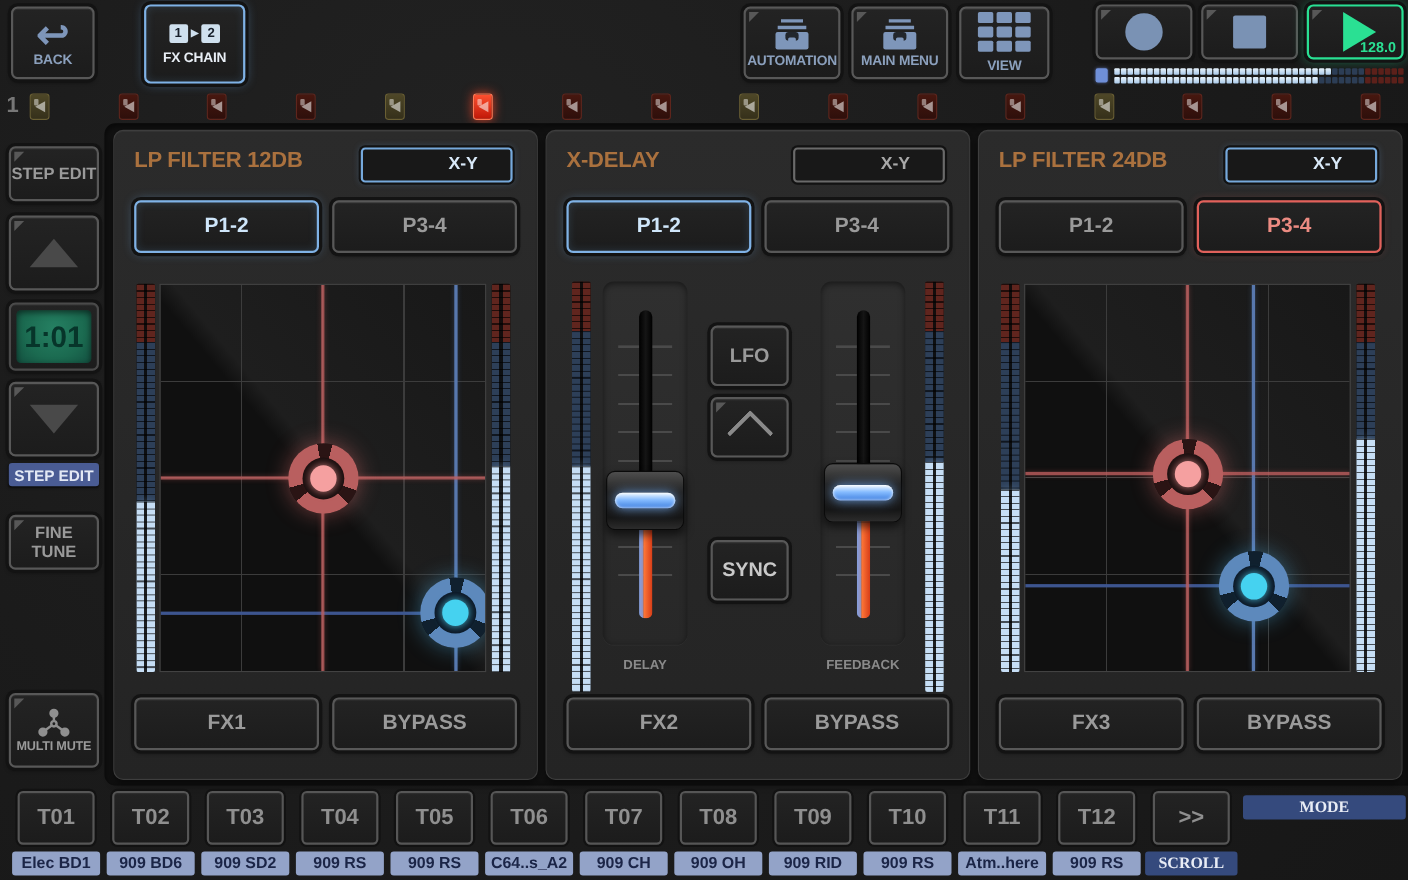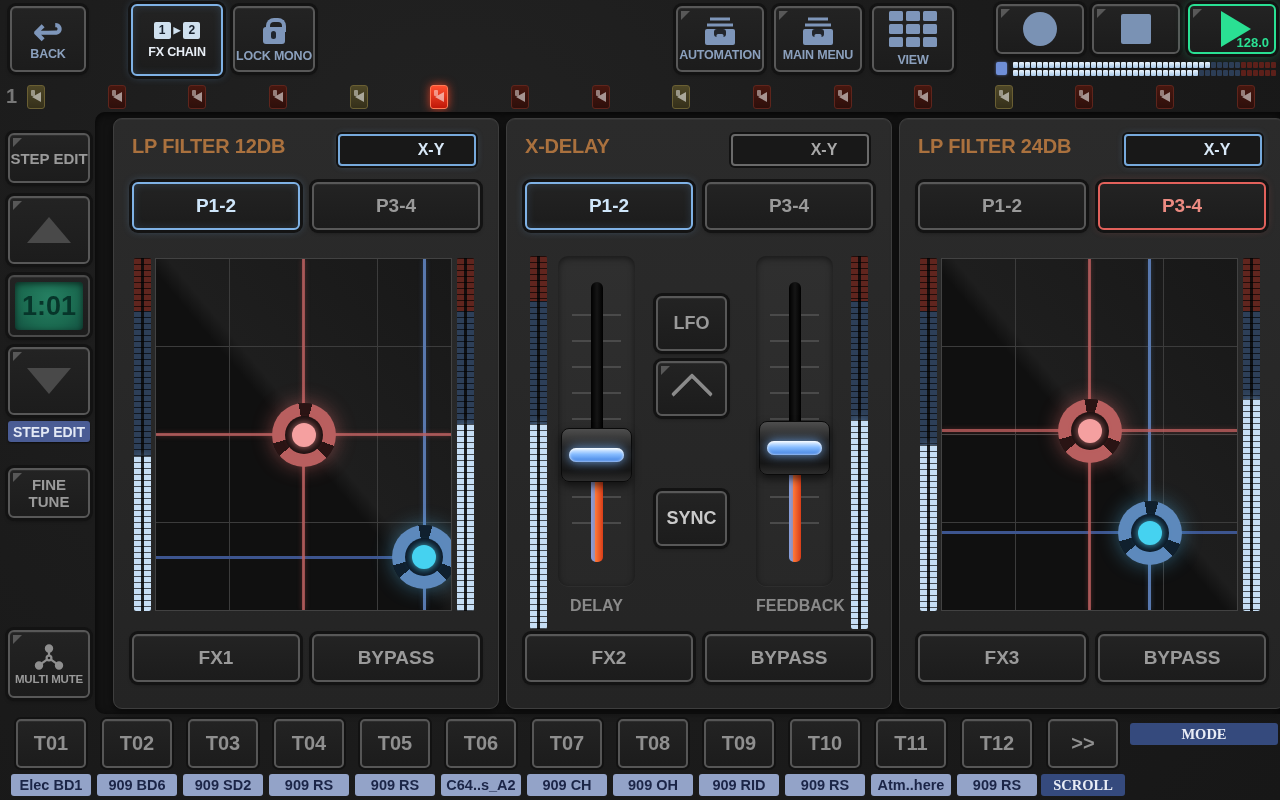--- a/index.html
+++ b/index.html
@@ -58,21 +58,21 @@
   .tri-down{width:0;height:0;border-left:22px solid transparent;border-right:22px solid transparent;border-top:26px solid #494949;}
   .screen{position:absolute;inset:5px;background:radial-gradient(circle at 50% 35%, #258062 0%, #1b6a50 60%, #145141 100%);
        border-radius:4px;display:flex;align-items:center;justify-content:center;
        font-size:27px;font-weight:bold;color:#07352a;box-shadow:inset 0 2px 6px rgba(0,0,0,.55);}
   .badge-blue{position:absolute;background:#4a5c94;border-radius:3px;color:#e3e9f5;font-weight:bold;
        display:flex;align-items:center;justify-content:center;box-shadow:0 1px 2px rgba(0,0,0,.6);}
   
   .zone{position:absolute;left:95px;top:112px;width:1185px;height:602px;background:#131313;
        border-radius:10px 0 0 10px;box-shadow:inset 0 2px 8px rgba(0,0,0,.7);}
   .panel{position:absolute;top:118px;width:384px;height:589px;background:linear-gradient(#2b2b2b,#242424);
-       border:1px solid #3e3e3e;border-radius:9px;box-shadow:0 3px 8px rgba(0,0,0,.55), inset 0 1px 0 rgba(255,255,255,.04);margin-left:10px;}
+       border:1px solid #3e3e3e;border-radius:9px;box-shadow:0 3px 8px rgba(0,0,0,.55), inset 0 1px 0 rgba(255,255,255,.04);}
   .ptitle{position:absolute;left:18px;top:16px;font-size:20px;font-weight:bold;color:#aa713e;letter-spacing:-.2px;}
   .xybtn{position:absolute;right:22px;top:15px;width:86px;height:28px;background:#181818;
        border:2px solid #76a9dc;border-radius:4px;color:#d9e9f8;font-size:16px;font-weight:bold;
        display:flex;align-items:center;justify-content:center;box-shadow:0 0 0 2px #121212,0 0 7px rgba(110,170,230,.35);padding-left:48px;}
   .xybtn.plain{border-color:#6a6a6a;color:#a8a8a8;box-shadow:0 0 0 2px #121212;}
   .pbtn{position:absolute;top:63px;width:168px;height:48px;font-size:19px;}
   .fxbtn{position:absolute;top:515px;width:168px;height:48px;font-size:19px;}
   
   .pad{position:absolute;left:41px;top:139px;width:297px;height:353px;
        background:linear-gradient(to top right, #101010 48%, #1e1e1e 52%, #181818 100%);
@@ -118,21 +118,21 @@
   .rod{position:absolute;left:50%;width:12px;margin-left:-6px;top:26px;border-radius:6px;
        background:linear-gradient(to right,#000,#151515,#000);}
   .stem{position:absolute;left:50%;width:12px;margin-left:-6px;display:flex;border-radius:0 0 5px 5px;overflow:hidden;}
   .stem .b{width:4px;background:#7fa3e8;box-shadow:0 0 6px rgba(120,160,230,.8);}
   .stem .r{width:8px;background:linear-gradient(to right,#ff7a3a,#d83d18);box-shadow:0 0 6px rgba(230,90,40,.6);}
   .fhandle{position:absolute;left:3px;right:3px;height:52px;border-radius:8px;
        background:linear-gradient(#4e4e4e,#242424 35%,#161616 80%,#2c2c2c);
        border:1px solid #0a0a0a;box-shadow:0 4px 8px rgba(0,0,0,.6);}
   .fhandle .bar{position:absolute;left:7px;right:7px;top:50%;margin-top:-7px;height:14px;border-radius:7px;
        background:linear-gradient(#f0f8ff,#86bcff 45%,#3e7fe0);box-shadow:0 0 11px rgba(120,180,255,.85), inset 0 0 3px #fff;}
-  .sliderlabel{position:absolute;top:478px;width:77px;text-align:center;font-size:16px;font-weight:bold;color:#8a8a8a;}
+  .sliderlabel{position:absolute;top:478px;width:77px;text-align:center;font-size:12px;font-weight:bold;color:#8a8a8a;}
   .midbtn{left:149px;width:71px;height:55px;font-size:18px;}
   .midbtn.dim{border-color:#3b3b3b;color:#4f4f4f;box-shadow:0 0 0 3px #131313;}
   .chev{width:26px;height:26px;border-top:4px solid #8a8a8a;border-right:4px solid #8a8a8a;transform:rotate(-45deg);margin-top:10px;border-radius:2px;}
   
   #trackrow{position:absolute;left:8px;top:717px;width:1272px;display:flex;}
   .tcol{width:86px;flex:0 0 86px;display:flex;flex-direction:column;align-items:center;}
   .tbtn{position:relative;width:70px;height:49px;margin-top:2px;background:linear-gradient(#232323,#1c1c1c);
        border:2px solid #565656;border-radius:5px;color:#8f8f8f;font-size:20px;font-weight:bold;
        display:flex;align-items:center;justify-content:center;box-sizing:border-box;
        box-shadow:0 0 0 2px #121212, inset 0 1px 0 rgba(255,255,255,.05);}
@@ -159,24 +159,20 @@
 
   <div class="btn sel-blue" style="left:131px;top:4px;width:92px;height:72px;">
     <span class="digitrow">
       <span class="digit">1</span>
       <span class="digit-arrow">▶</span>
       <span class="digit">2</span>
     </span>
     <span class="cap" style="color:#e8eef5;">FX CHAIN</span>
   </div>
 
-  <div class="btn" style="left:233px;top:6px;width:82px;height:66px;">
-    <span class="lockicon"></span>
-    <span class="cap slate">LOCK MONO</span>
-  </div>
 
   <div class="btn corner" style="left:676px;top:6px;width:88px;height:66px;">
     <svg width="40" height="32" viewBox="0 0 40 32">
       <path d="M10 3 H30" stroke="#7e96ba" stroke-width="3" fill="none"></path>
       <path d="M7 9 H33" stroke="#7e96ba" stroke-width="3" fill="none"></path>
       <rect x="5" y="13" width="30" height="16" rx="2" fill="#7e96ba"></rect>
       <rect x="14" y="13" width="12" height="8" rx="3" fill="#22262c"></rect>
       <rect x="16.5" y="18" width="7" height="4" rx="1.5" fill="#7e96ba"></rect>
     </svg>
     <span class="cap slate">AUTOMATION</span>

